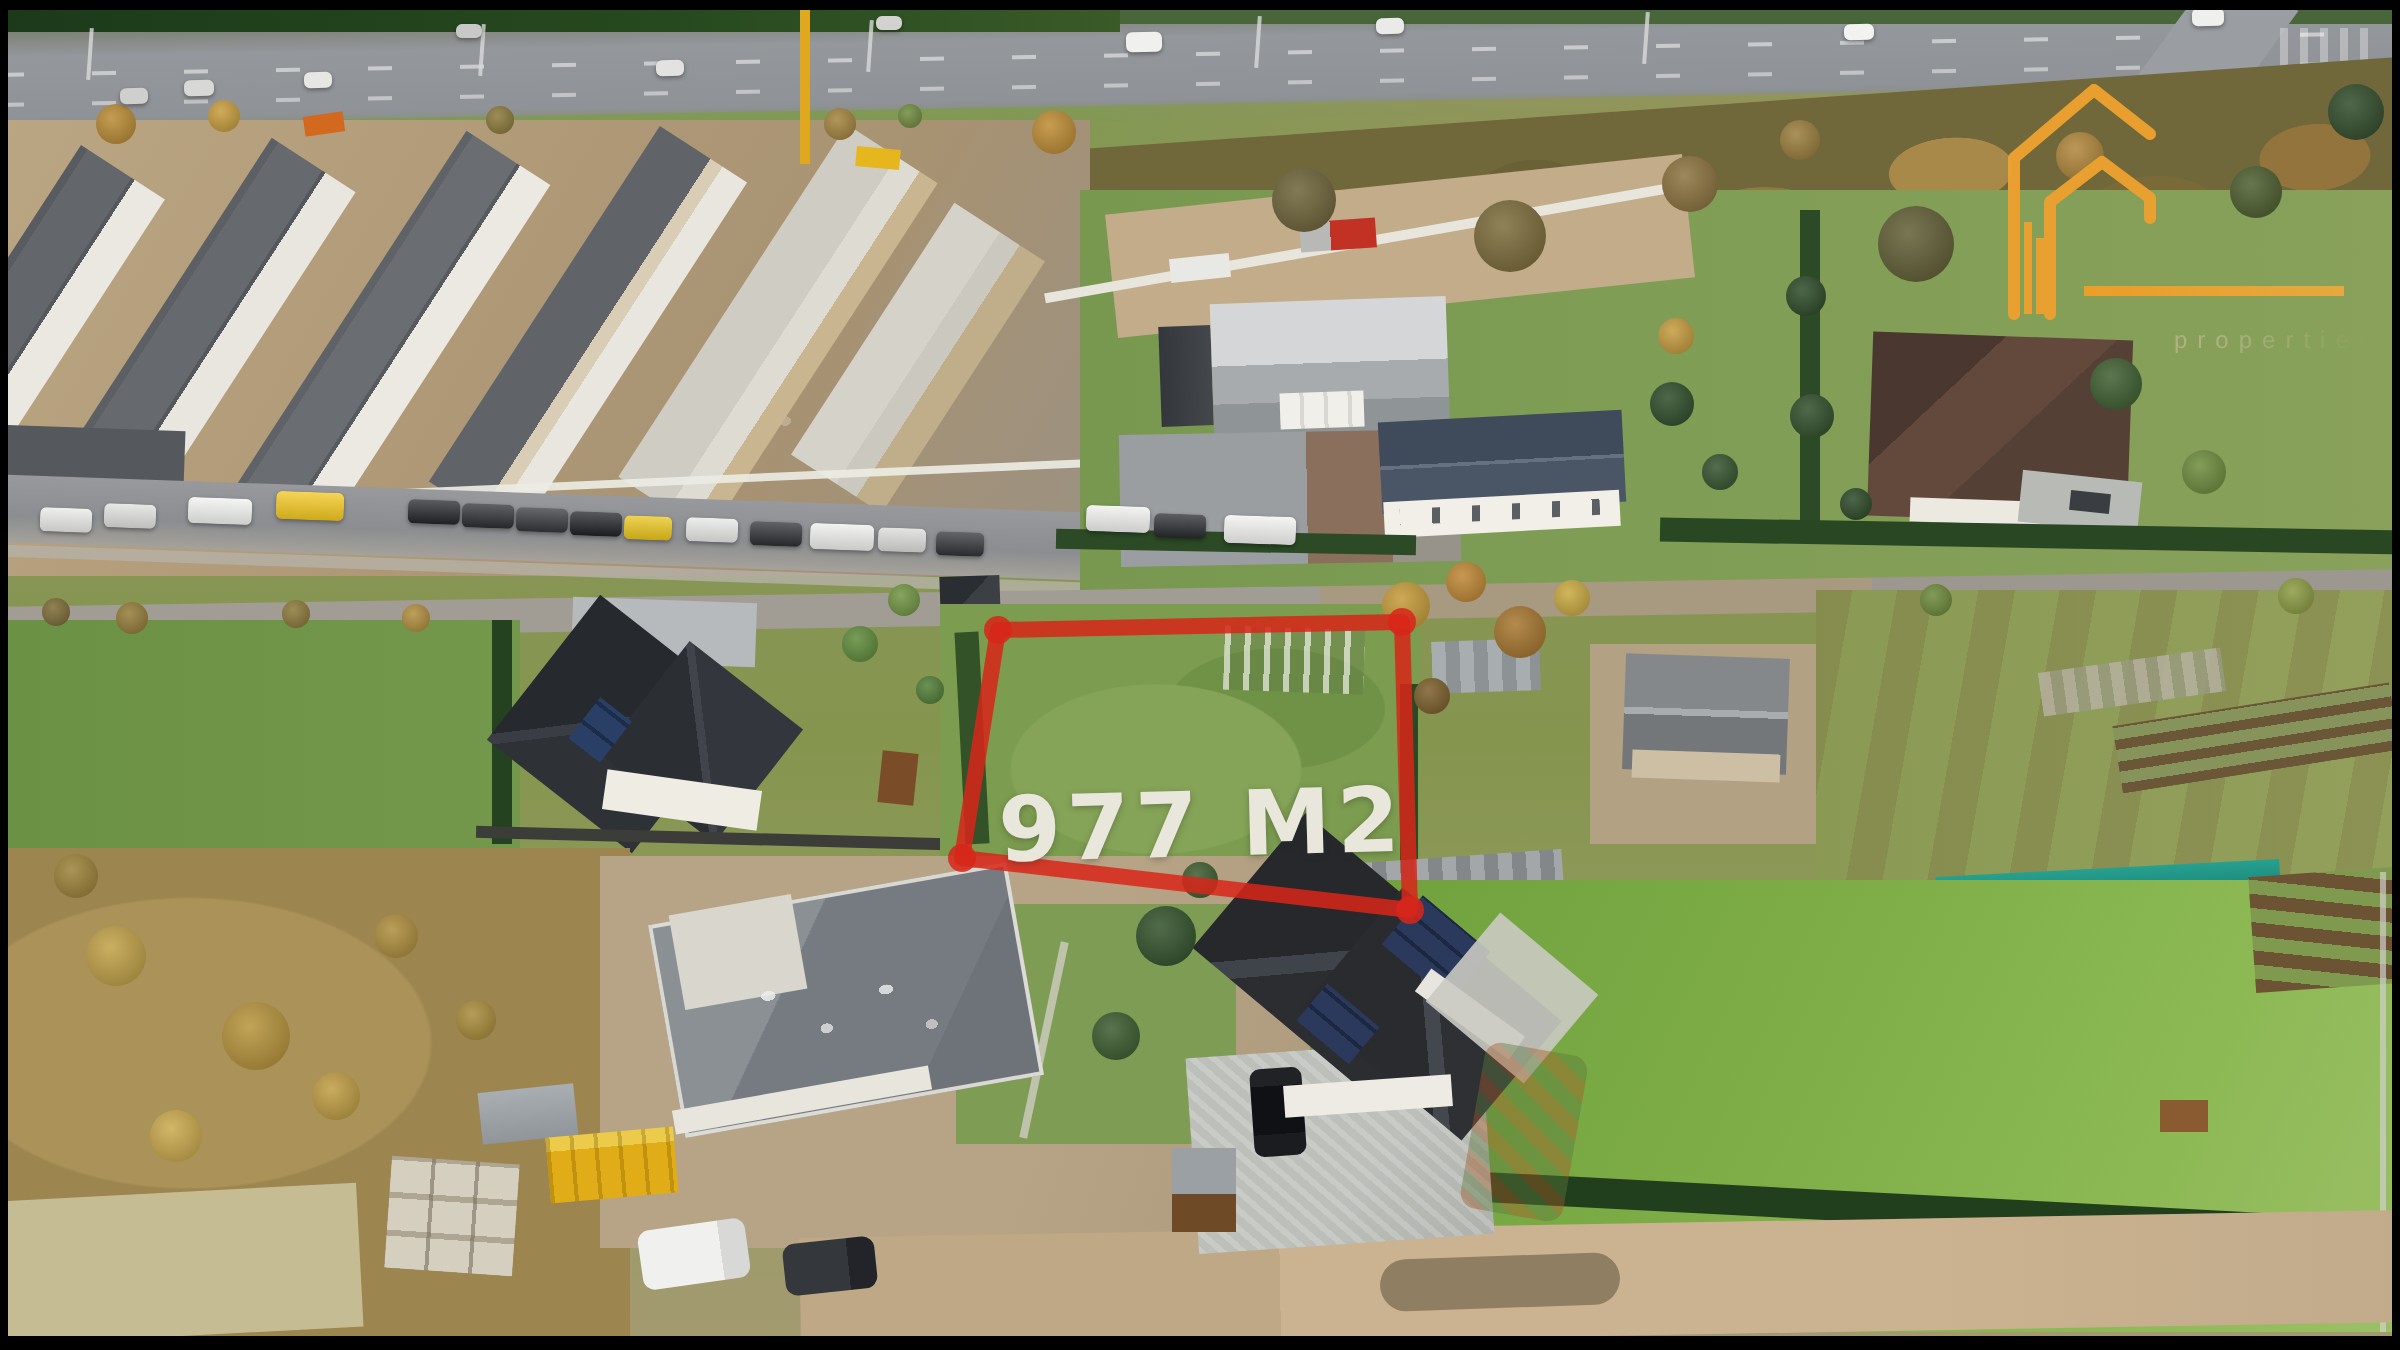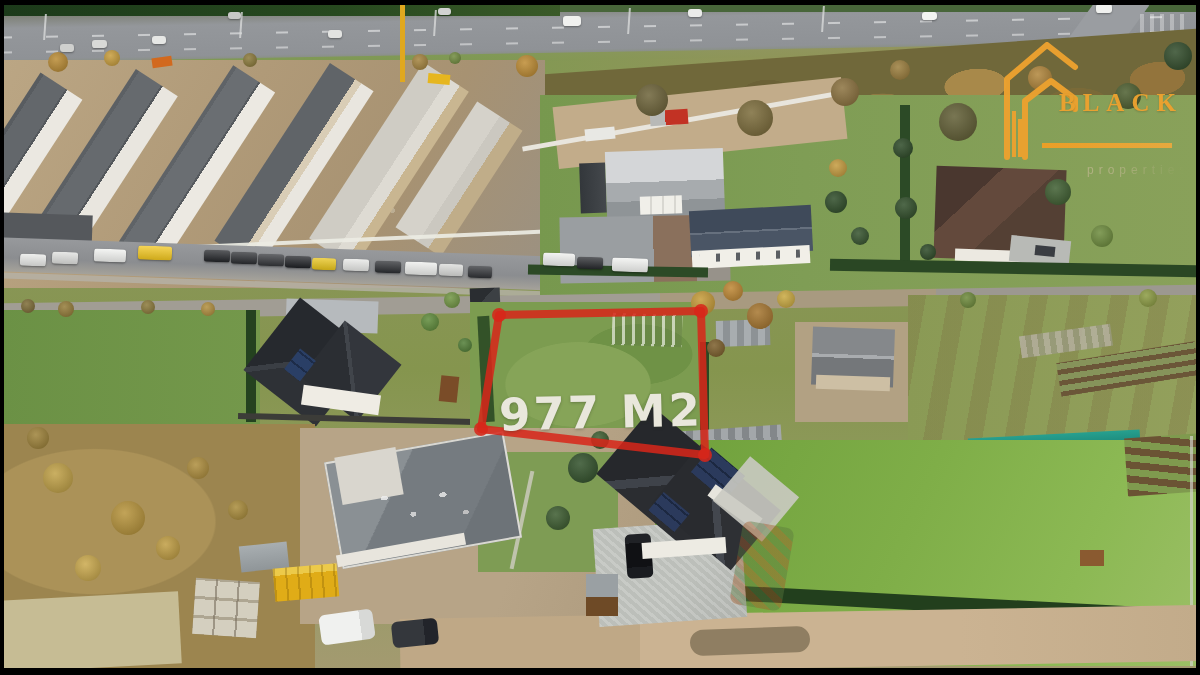--- a/index.html
+++ b/index.html
@@ -232,21 +232,20 @@
 
     <div id="plot-label" style="color: rgb(233, 231, 220);">977 M2</div>
 
     <div id="logo">
       <svg width="86" height="126" viewBox="0 0 86 126">
         <polyline points="10,120 10,42 50,8 78,30" fill="none" stroke="#eda22f" stroke-width="6" stroke-linejoin="round" stroke-linecap="round"></polyline>
         <polyline points="28,120 28,64 54,44 78,62 78,72" fill="none" stroke="#eda22f" stroke-width="6" stroke-linejoin="round" stroke-linecap="round"></polyline>
         <line x1="17" y1="120" x2="17" y2="74" stroke="#eda22f" stroke-width="4"></line>
         <line x1="23" y1="120" x2="23" y2="82" stroke="#eda22f" stroke-width="4"></line>
       </svg>
-      <div id="logo-line1" class="logo-line" style="color: rgb(237, 162, 47);">BLACK</div>
       <div id="logo-underline"></div>
       <div id="logo-tagline">properties</div>
     </div>
   </div>
 
   <div id="bar-top" class="bar"></div>
   <div id="bar-bottom" class="bar"></div>
   <div id="bar-left" class="bar"></div>
   <div id="bar-right" class="bar"></div>
 </div>

